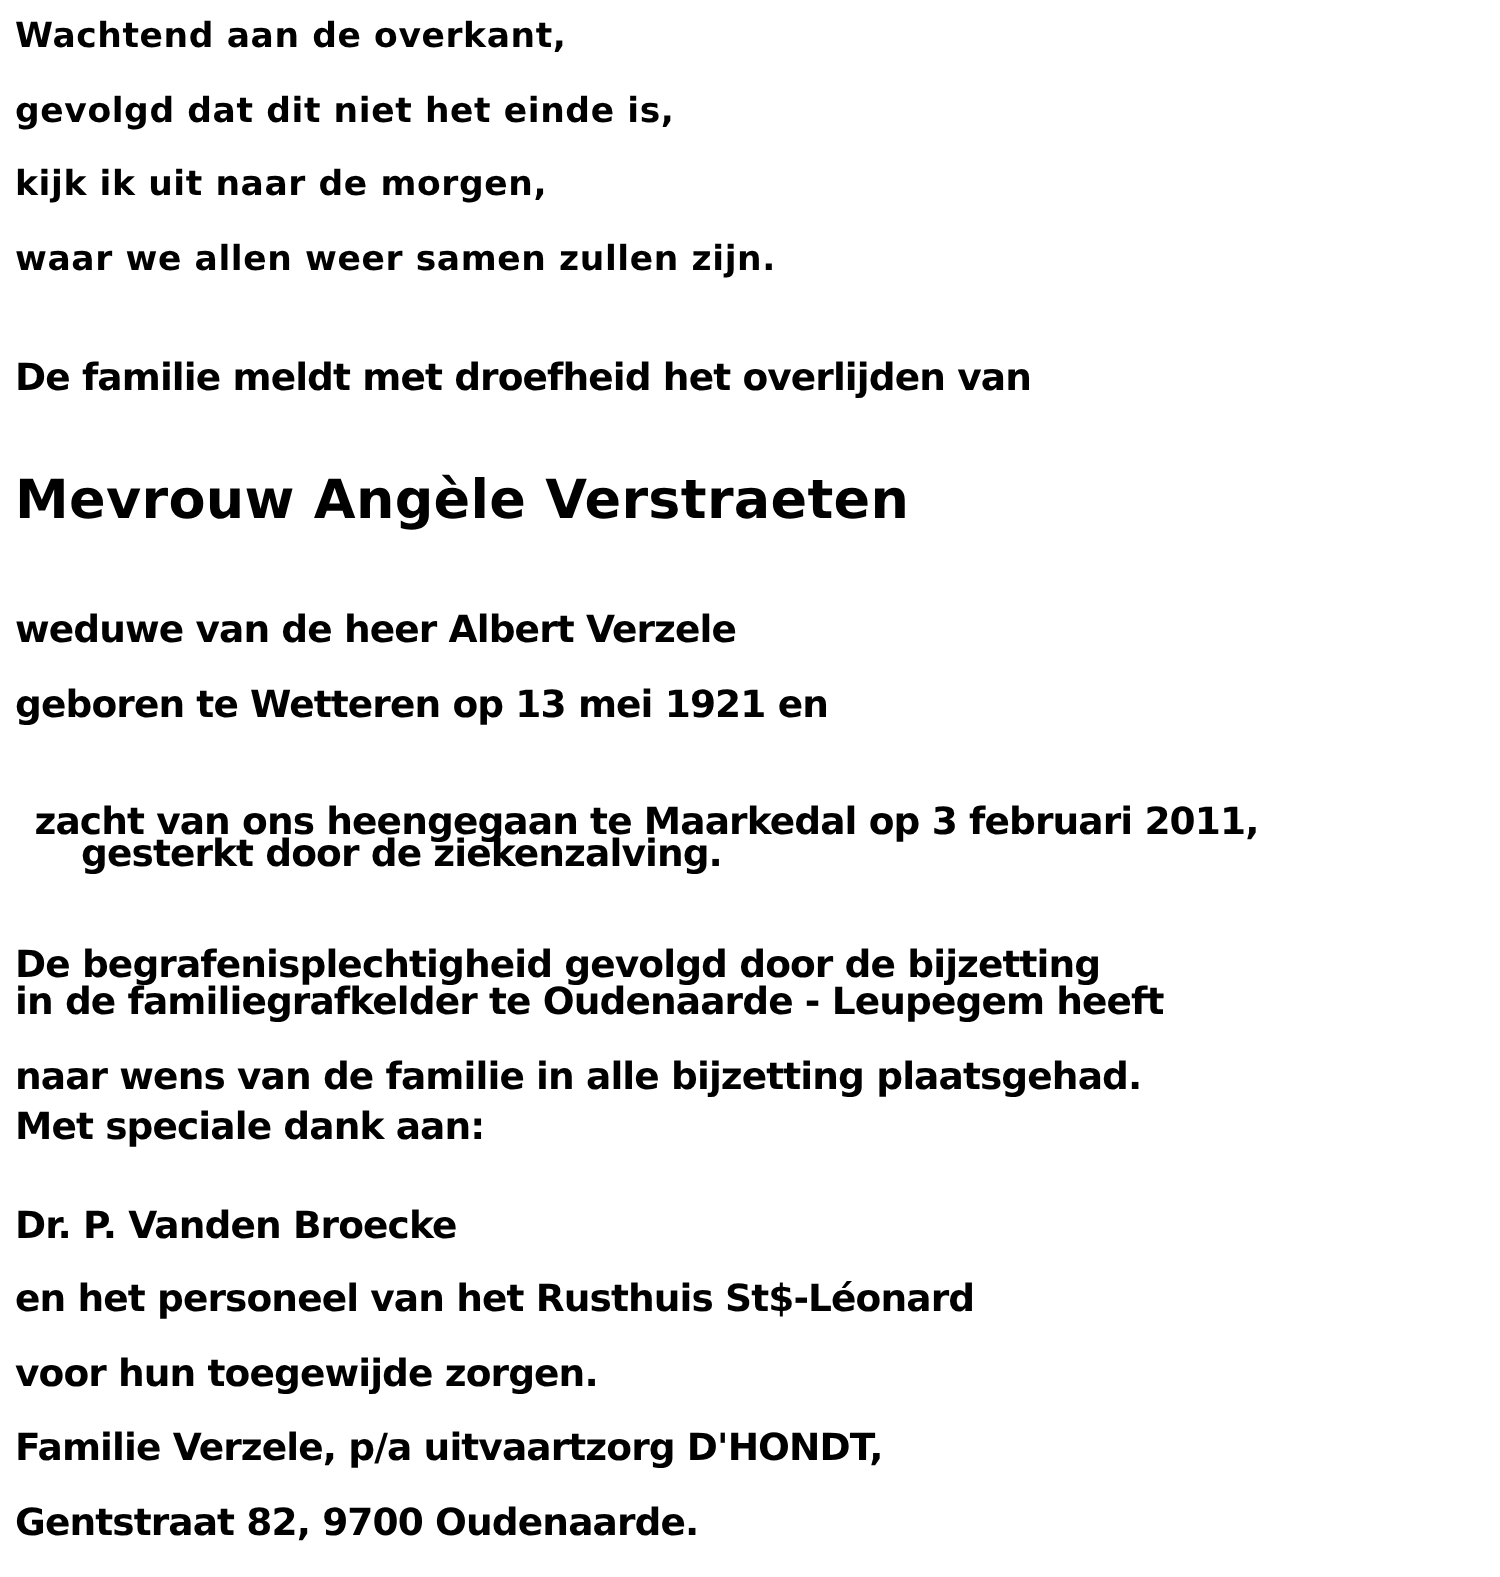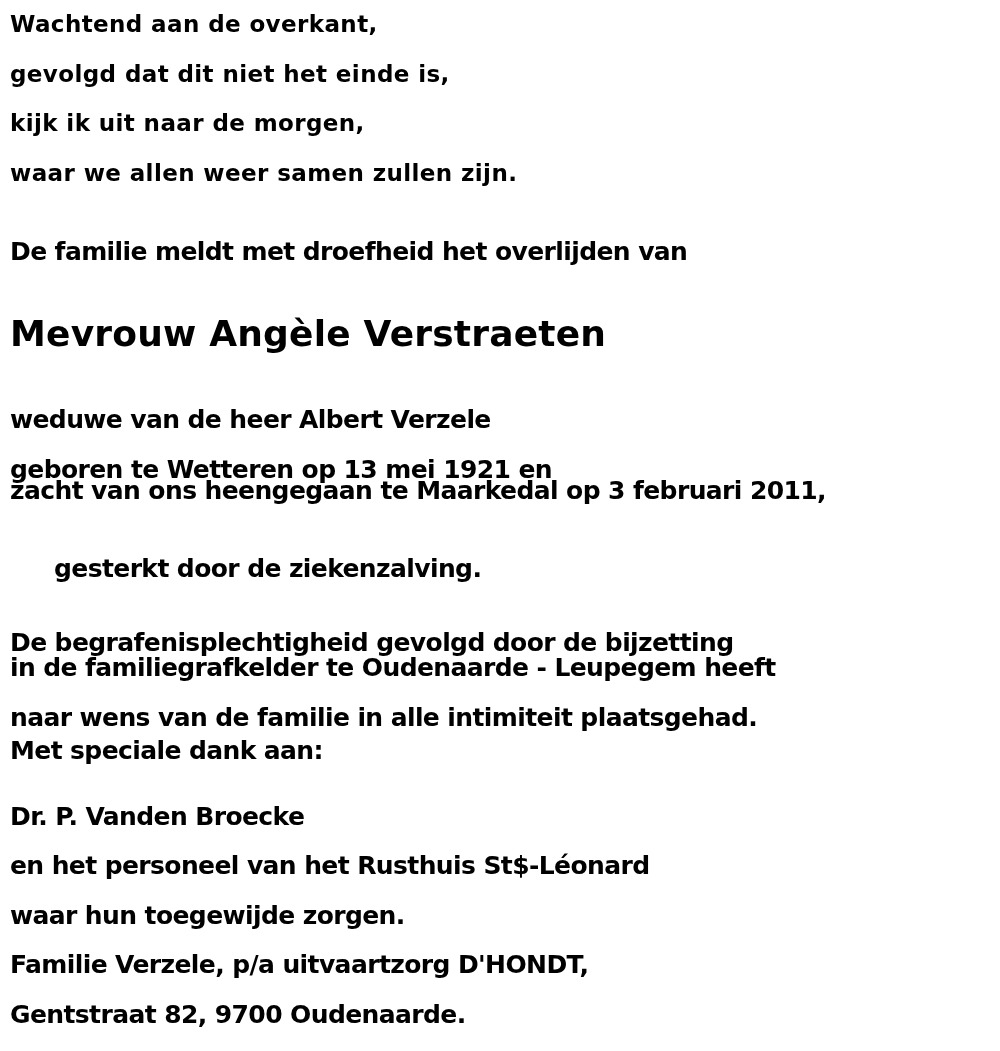--- a/index.html
+++ b/index.html
@@ -55,26 +55,26 @@
     <div class="line poem" style="top:160px;">waar we allen weer samen zullen zijn.</div>
   </div>
 
   <div class="line body-text" style="top:237px;">De familie meldt met droefheid het overlijden van</div>
 
   <div class="line name" style="top:313px;">Mevrouw Angèle Verstraeten</div>
 
   <div>
     <div class="line body-text" style="top:405px;">weduwe van de heer Albert Verzele</div>
     <div class="line body-text" style="top:455px;">geboren te Wetteren op 13 mei 1921 en</div>
-    <div class="line body-text" style="top:476px;">zacht van ons heengegaan te Maarkedal op 3 februari 2011,</div>
+    <div class="line body-text" style="top:533px;margin-left:13px;">zacht van ons heengegaan te Maarkedal op 3 februari 2011,</div>
     <div class="line body-text" style="top:554px;margin-left:44px;">gesterkt door de ziekenzalving.</div>
     <div class="line body-text" style="top:604px;margin-top:24px;">De begrafenisplechtigheid gevolgd door de bijzetting</div>
     <div class="line body-text" style="top:653px;">in de familiegrafkelder te Oudenaarde - Leupegem heeft</div>
-    <div class="line body-text" style="top:703px;">naar wens van de familie in alle intimiteit plaatsgehad.</div>
+    <div class="line body-text" style="top:703px;">naar wens van de familie in alle bijzetting plaatsgehad.</div>
     <div class="line body-text" style="top:736px;text-align:center;">Met speciale dank aan:</div>
     <div class="line body-text" style="top:802px;">Dr. P. Vanden Broecke</div>
     <div class="line body-text" style="top:851px;text-align:center;">en het personeel van het Rusthuis St$-Léonard</div>
-    <div class="line body-text" style="top:901px;">waar hun toegewijde zorgen.</div>
+    <div class="line body-text" style="top:901px;">voor hun toegewijde zorgen.</div>
     <div class="line body-text" style="top:950px;">Familie Verzele, p/a uitvaartzorg D'HONDT,</div>
     <div class="line body-text" style="top:1000px;">Gentstraat 82, 9700 Oudenaarde.</div>
   </div>
 
 </div>
 
 </body></html>

